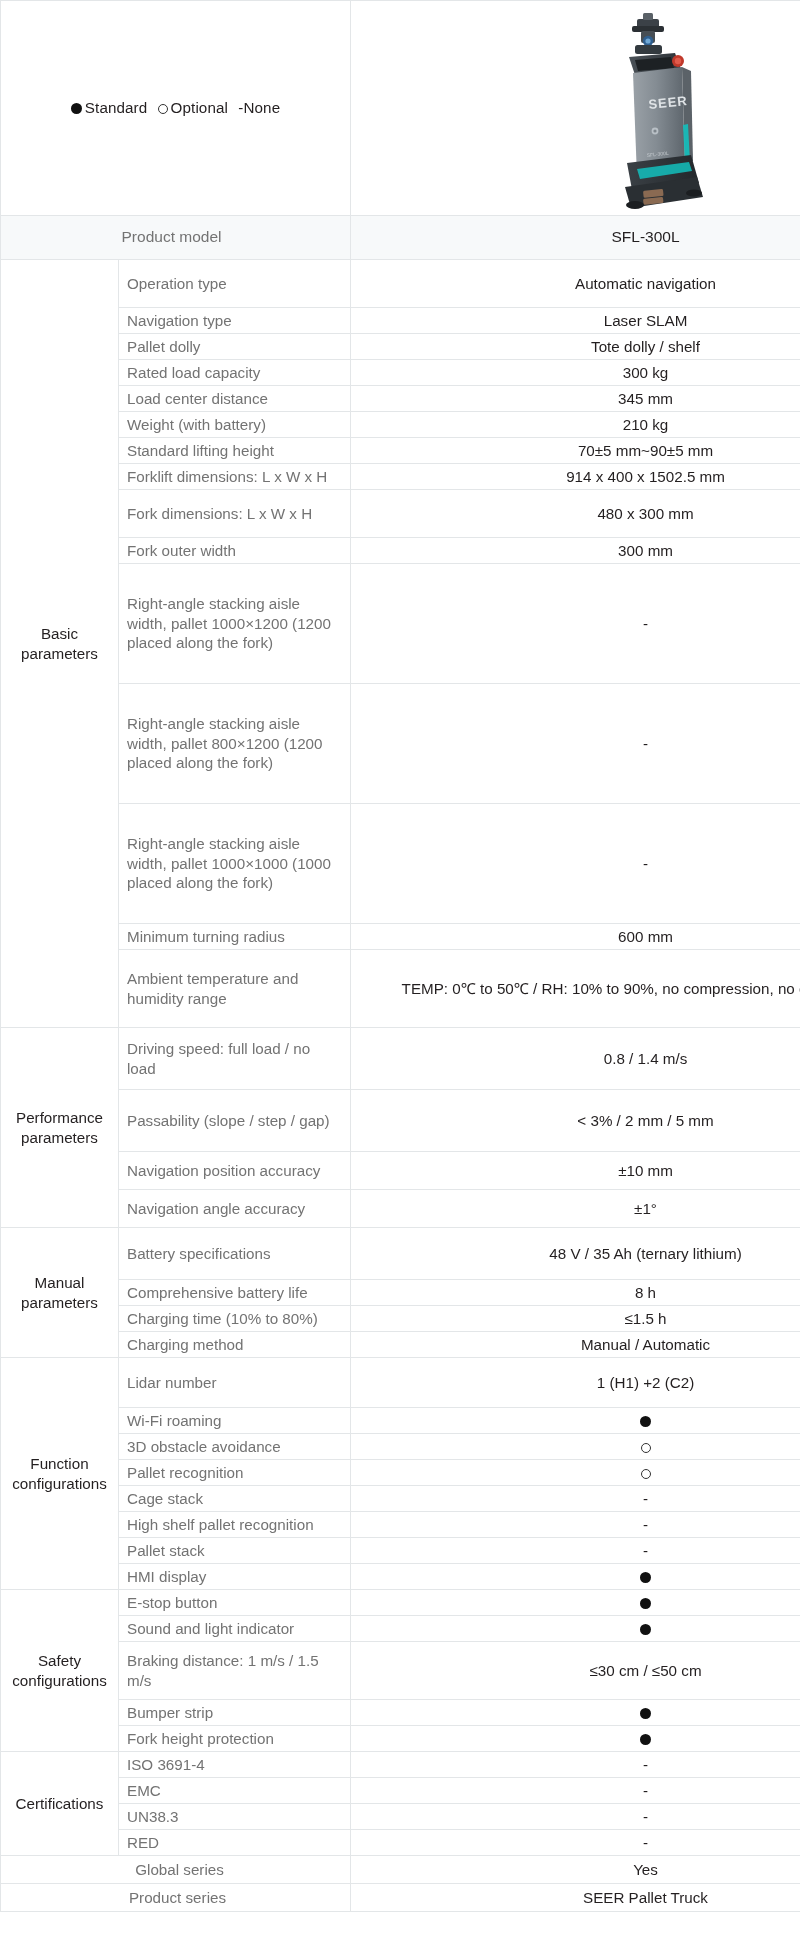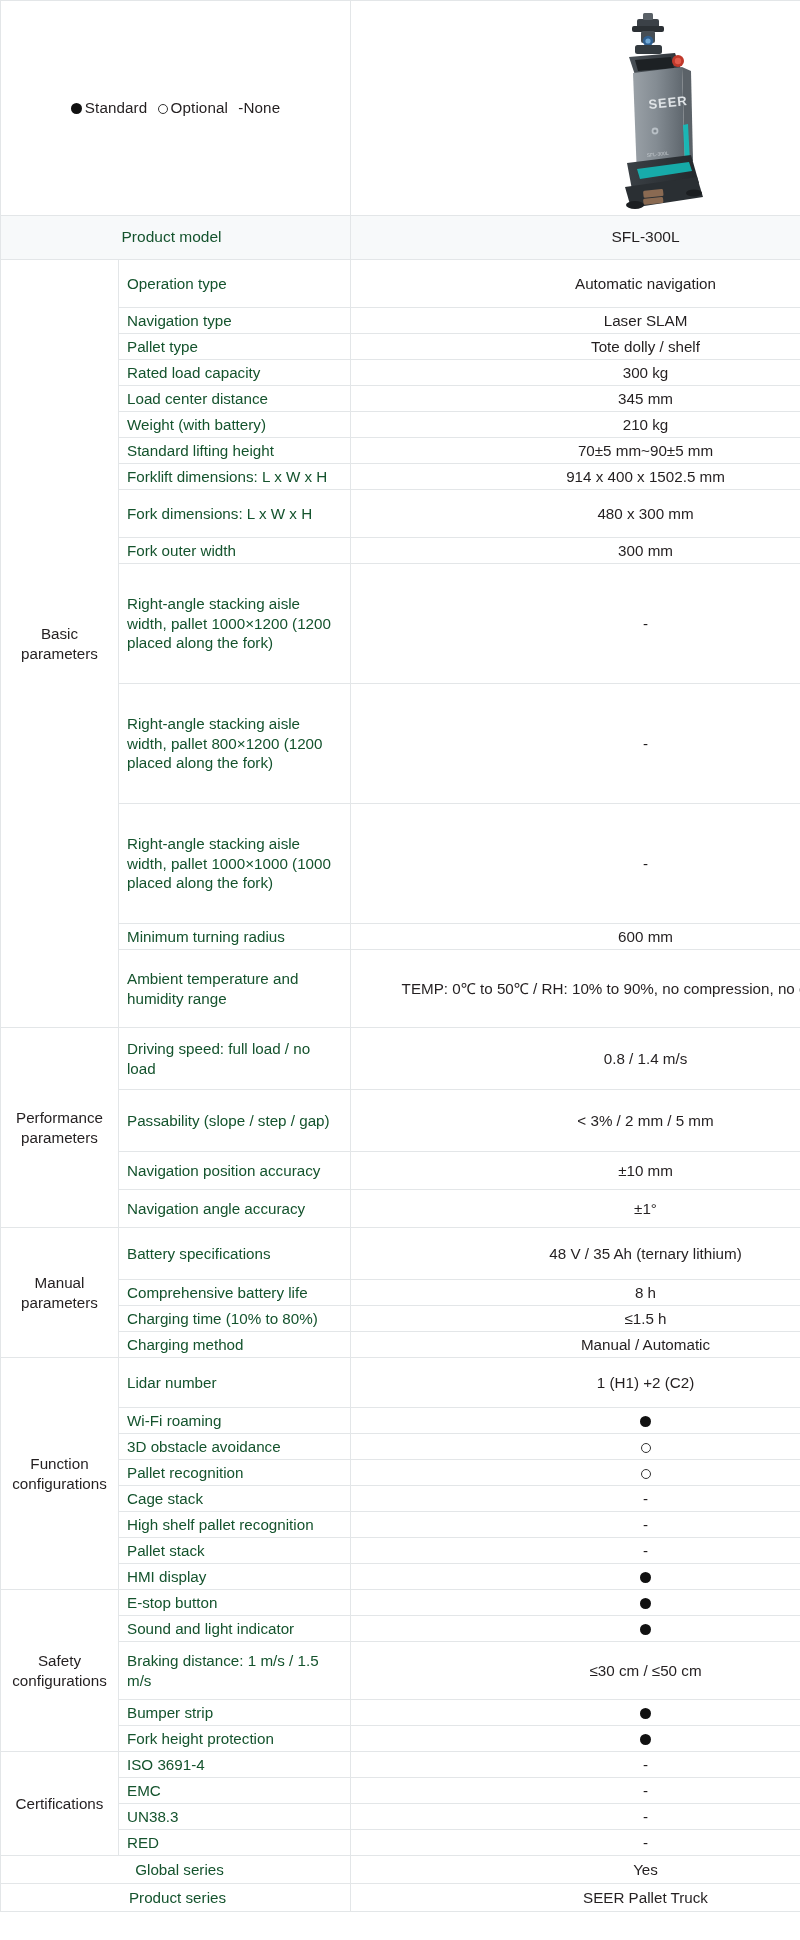--- a/index.html
+++ b/index.html
@@ -44,21 +44,21 @@
   td.group {
     text-align: center;
     font-size: 15.2px;
     color: #231f20;
     background: #ffffff;
     padding: 0 4px;
   }
   td.label {
     text-align: left;
     padding-left: 14px;
-    color: #14532d;
+    color: #737373;
   }
   td.value {
     text-align: center;
     color: #231f20;
   }
 
   
   tr.header-row td { border-bottom: 1px solid #e3e6e8; }
   td.legend-cell {
     background: #f7f9fa;
@@ -203,21 +203,21 @@
         <tr>
           <td class="group" rowspan="15"><span>Basic</span><br><span>parameters</span></td>
           <td class="label two-line" style="height:48px">Operation type</td>
           <td class="value two-line">Automatic navigation</td>
         </tr>
         <tr>
           <td class="label two-line" style="height:26px">Navigation type</td>
           <td class="value two-line">Laser SLAM</td>
         </tr>
         <tr>
-          <td class="label two-line" style="height:26px">Pallet type</td>
+          <td class="label two-line" style="height:26px">Pallet dolly</td>
           <td class="value two-line">Tote dolly / shelf</td>
         </tr>
         <tr>
           <td class="label two-line" style="height:26px">Rated load capacity</td>
           <td class="value two-line">300 kg</td>
         </tr>
         <tr>
           <td class="label two-line" style="height:26px">Load center distance</td>
           <td class="value two-line">345 mm</td>
         </tr>

